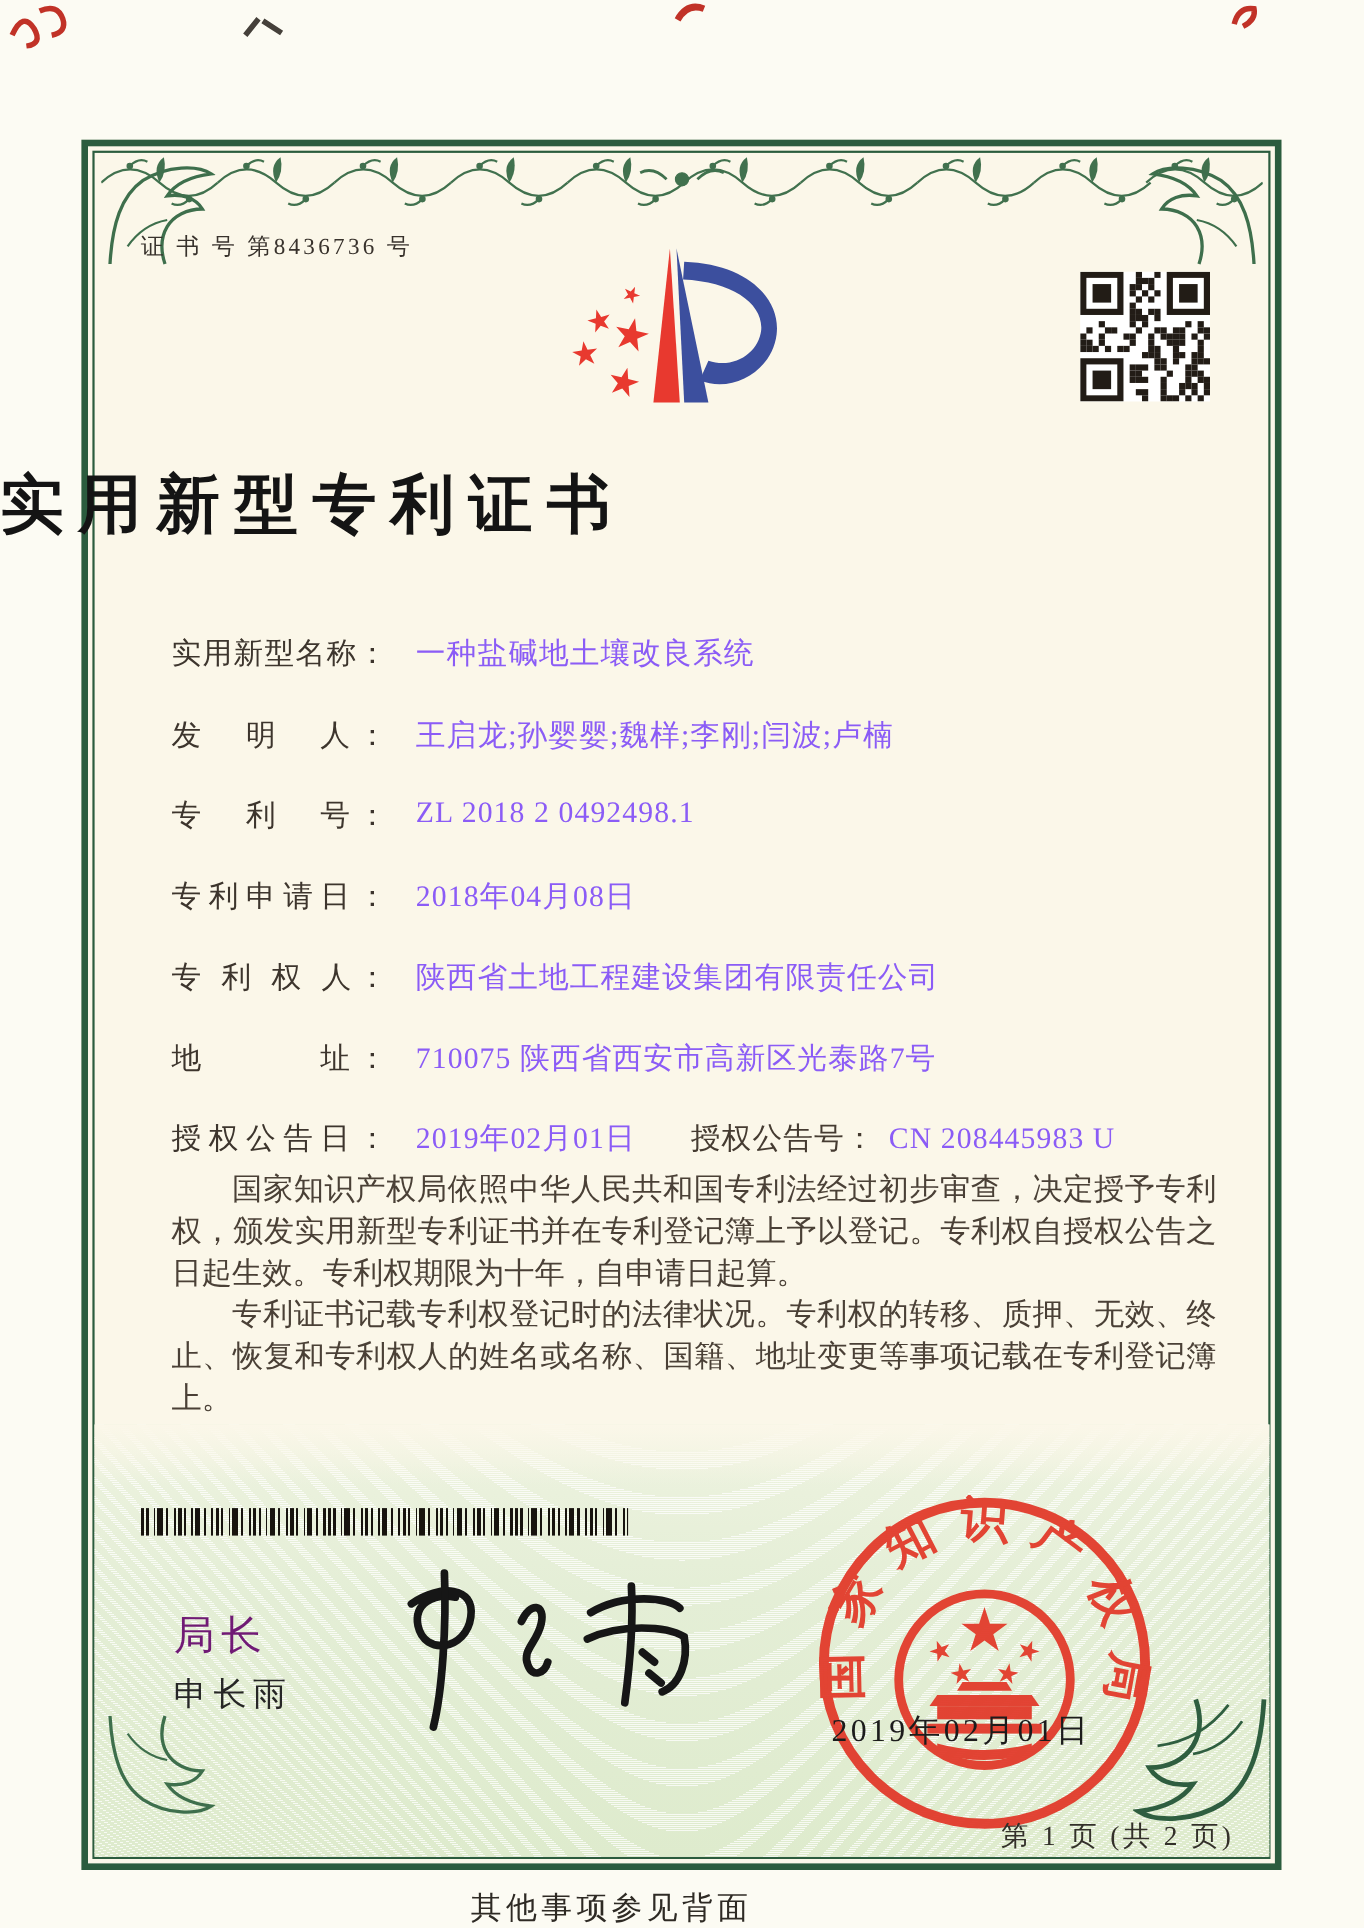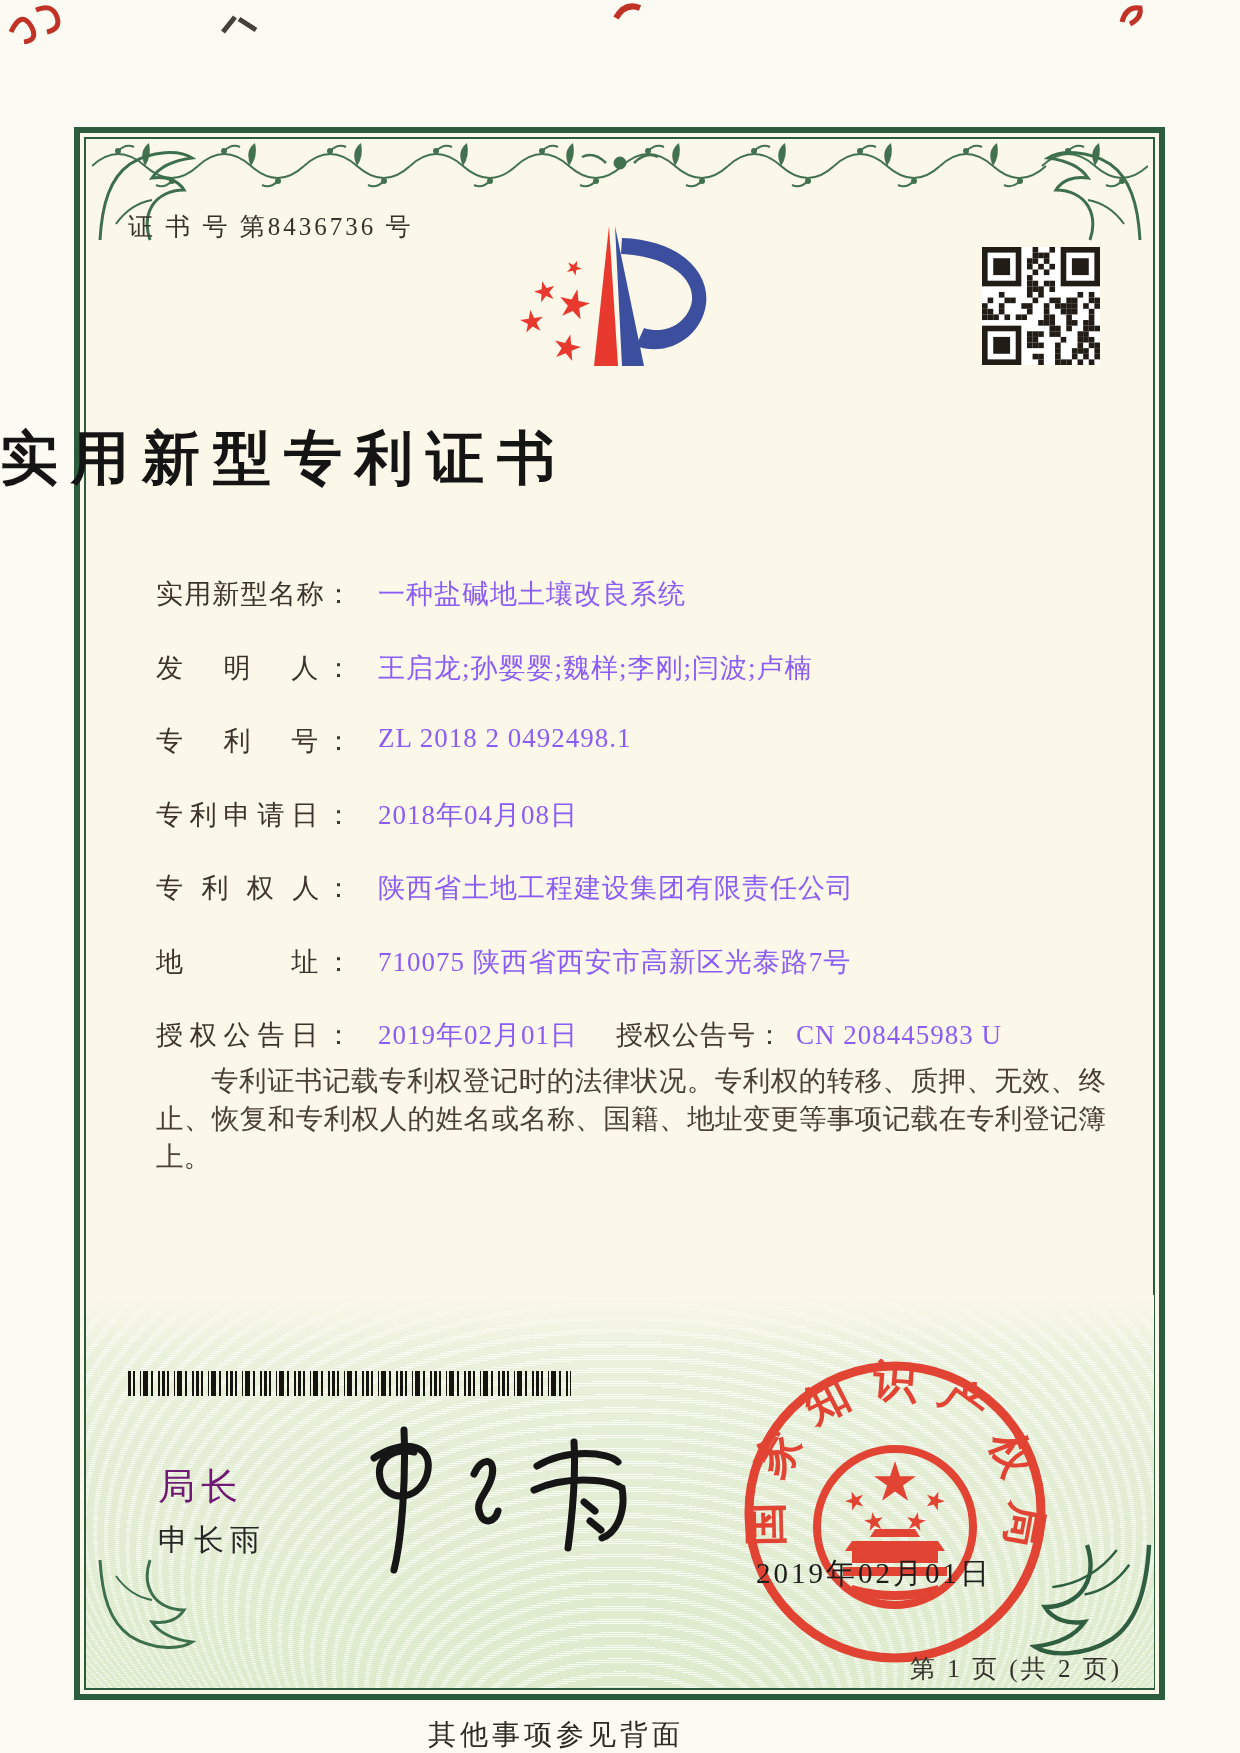--- a/index.html
+++ b/index.html
@@ -21,29 +21,29 @@
   }
   
   .green-band{
     left:86px;top:1295px;width:1068px;height:393px;
     background-image:
       linear-gradient(180deg,#fbf7e9 0%,rgba(251,247,233,0) 14%),
       repeating-radial-gradient(95% 60% at 50% 138%,rgba(255,255,255,.75) 0 1.6px,rgba(255,255,255,0) 1.6px 8px),
       linear-gradient(180deg,#eef3e0 0%,#e4eed6 40%,#deebcd 100%);
   }
   
-  .cert-no{left:128px;top:210px;font-size:25px;letter-spacing:3px;color:#38322c;}
+  .cert-no{left:128px;top:210px;font-size:21px;letter-spacing:3px;color:#38322c;}
   .title{
     left:0;top:420px;width:1122px;text-align:left;
     font-size:58px;font-weight:600;letter-spacing:13px;color:#141414;
   }
   .frow{left:156px;width:960px;height:40px;font-size:27px;color:#453b31;white-space:nowrap;}
   .flabel{display:inline-block;width:196px;text-align:justify;text-align-last:justify;color:#3d352d;vertical-align:top;}
   .fvalue{margin-left:26px;letter-spacing:1px;color:#8b5cf6;}
-  .gsec{position:absolute;left:460px;top:0;}
+  .gsec{position:absolute;left:472px;top:0;}
   .gsec .glabel{letter-spacing:1px;}
   .gsec .fvalue{margin-left:12px;}
   .paras{left:156px;top:1062px;width:950px;font-size:27.5px;line-height:38px;
     text-align:justify;color:#4a4036;}
   .paras p{margin:0;text-indent:2em;}
   
   .barcode{
     left:128px;top:1371px;width:443px;height:25px;
     background:repeating-linear-gradient(90deg,
       #17130e 0 3px,transparent 3px 5px,
@@ -308,20 +308,21 @@
   <span class="flabel">地　　　址：</span><span class="fvalue">710075 陕西省西安市高新区光泰路7号</span>
 </div>
 <div class="abs frow" style="top:1017px">
   <span class="flabel">授权公告日：</span><span class="fvalue">2019年02月01日</span>
   <span class="gsec">
     <span class="glabel">授权公告号：</span><span class="fvalue">CN 208445983 U</span>
   </span>
 </div>
 
 <div class="abs paras">
+  <p>国家知识产权局依照中华人民共和国专利法经过初步审查，决定授予专利权，颁发实用新型专利证书并在专利登记簿上予以登记。专利权自授权公告之日起生效。专利权期限为十年，自申请日起算。</p>
   <p>专利证书记载专利权登记时的法律状况。专利权的转移、质押、无效、终止、恢复和专利权人的姓名或名称、国籍、地址变更等事项记载在专利登记簿上。</p>
 </div>
 
 <div class="abs barcode"></div>
 
 <div class="abs director-title">局长</div>
 <div class="abs director-name">申长雨</div>
 <svg class="abs signature" viewBox="0 0 320 165">
   <g fill="none" stroke="#161616" stroke-width="7" stroke-linecap="round">
     <path d="M52,40 C78,22 110,24 106,52 C102,82 64,88 58,60 C54,40 72,30 92,34"></path>

